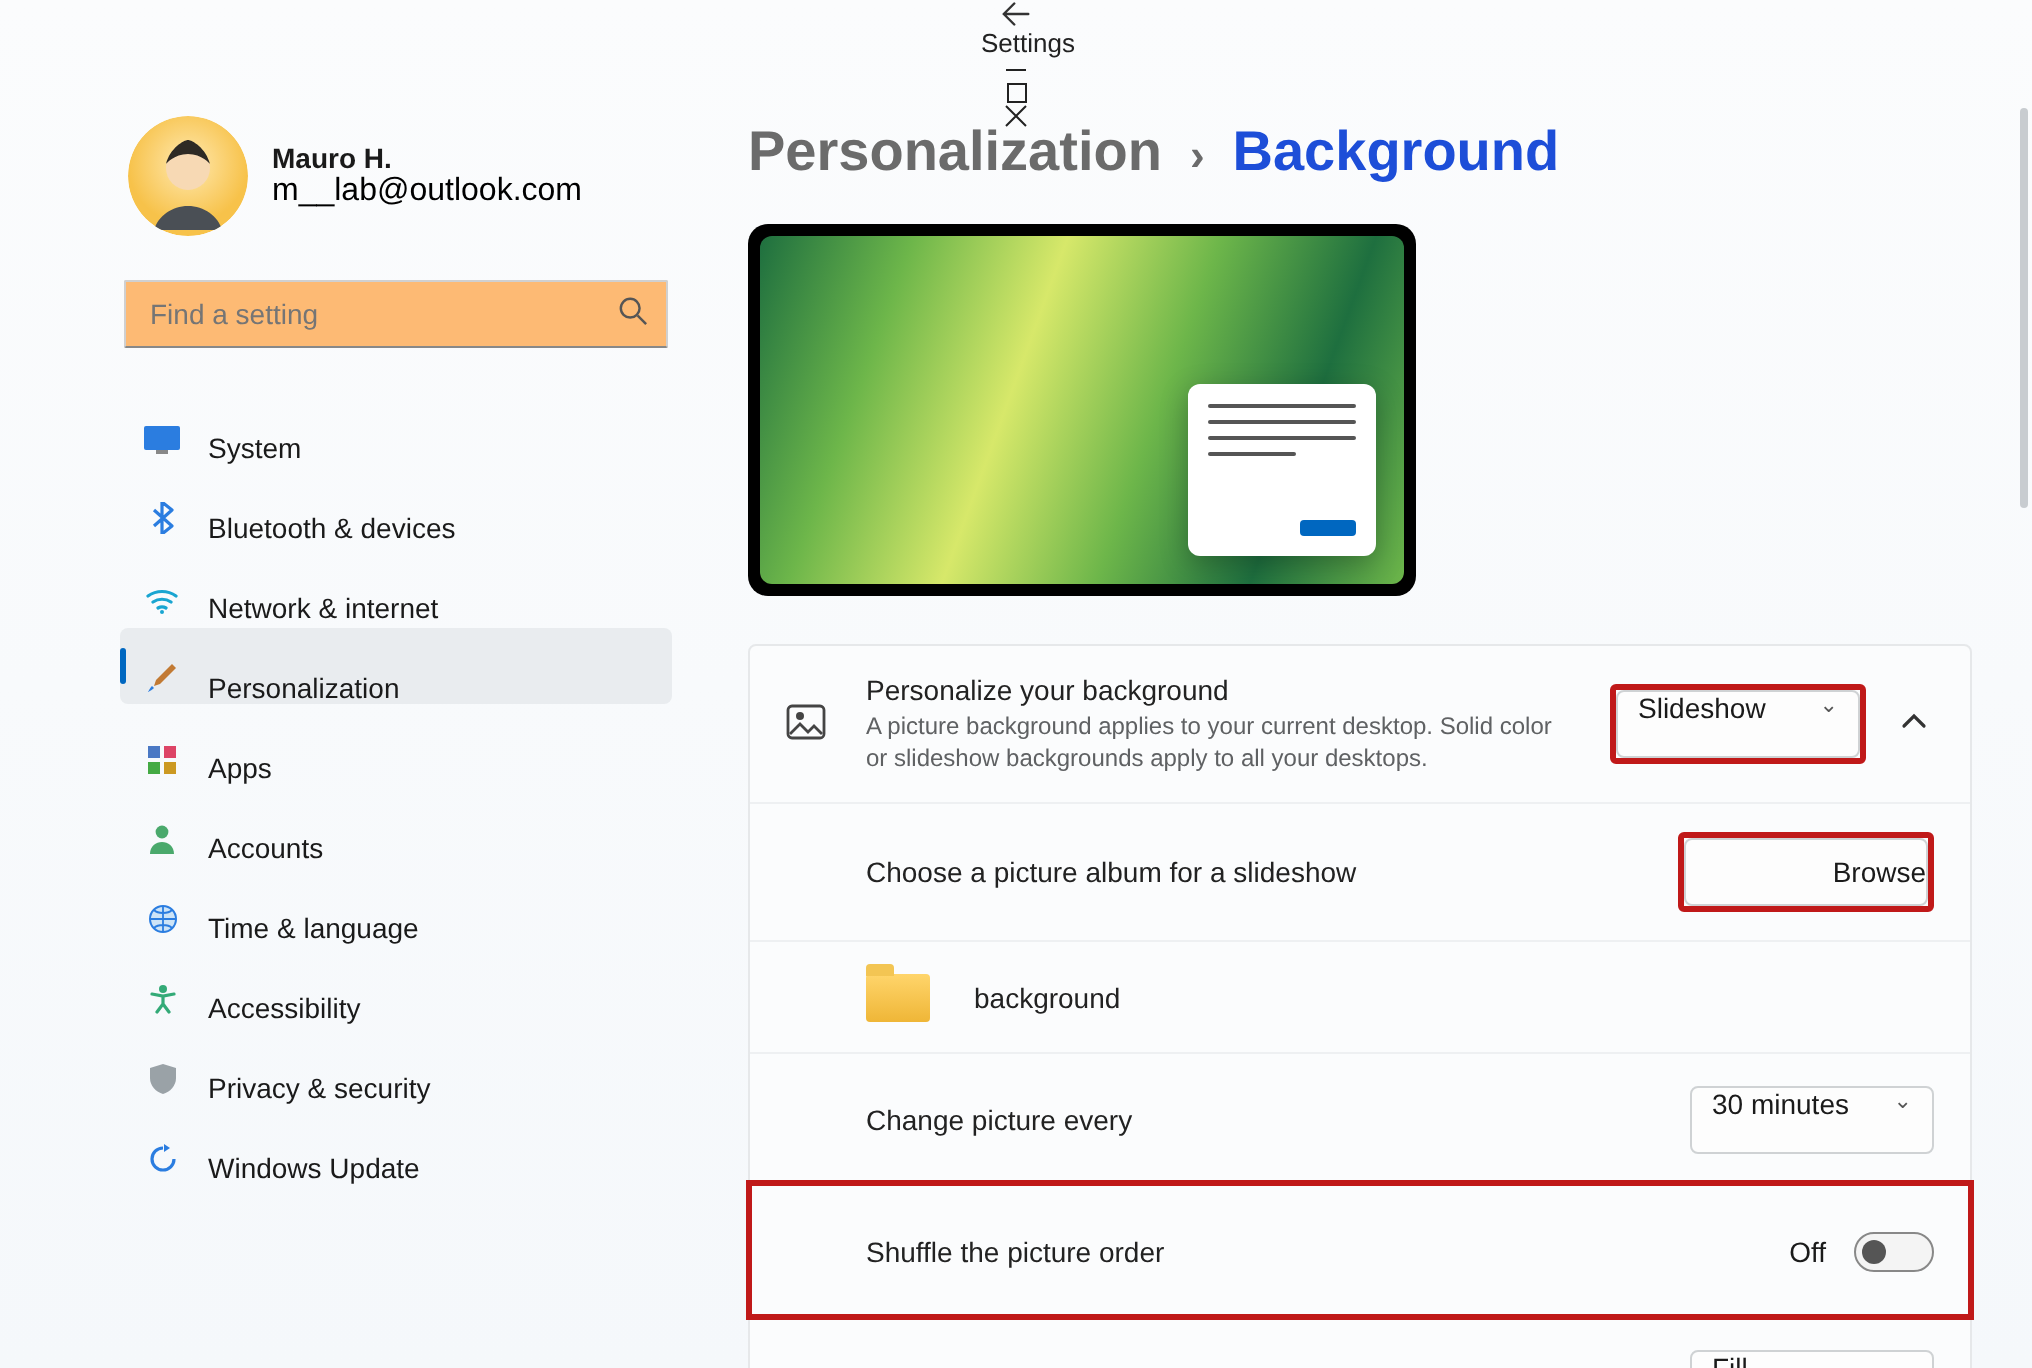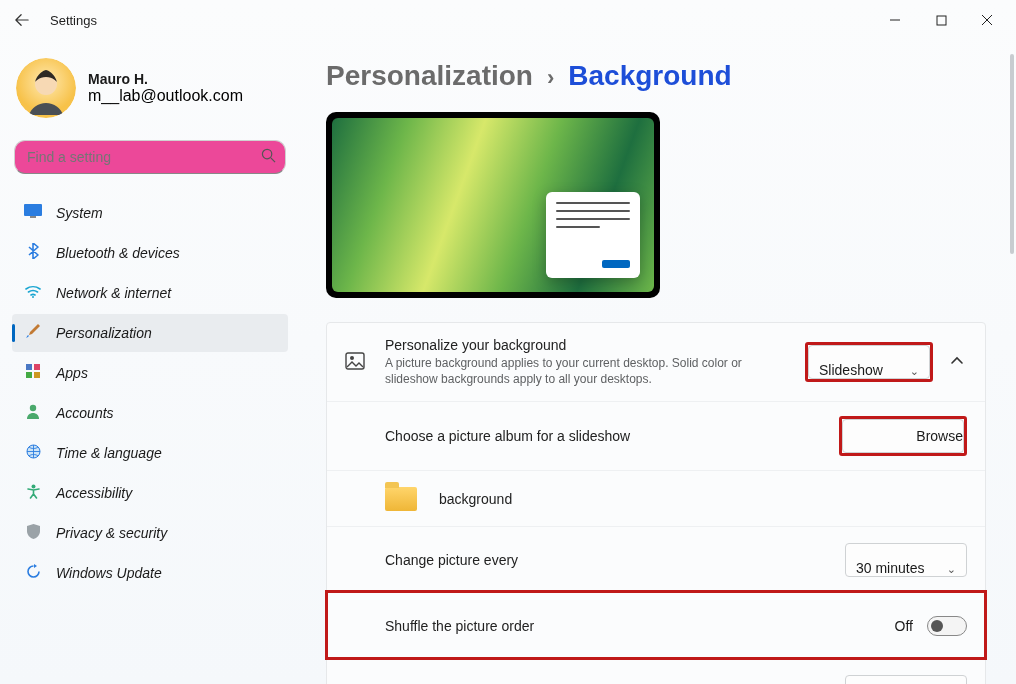--- a/index.html
+++ b/index.html
@@ -11,40 +11,42 @@
     overflow: hidden;
     color: #1a1a1a;
     font-size: 14px;
   }
   
   .titlebar {
     display: flex;
     align-items: center;
     height: 40px;
     padding: 0 6px;
+    flex-direction: column;
   }
   .tb-back {
     width: 32px; height: 32px;
     display: flex; align-items: center; justify-content: center;
     border-radius: 4px;
   }
   .tb-title { margin-left: 12px; font-size: 13px; color: #222; }
   .tb-spacer { flex: 1; }
   .tb-btn {
     width: 46px; height: 32px;
     display: flex; align-items: center; justify-content: center;
   }
 
   
   .layout { display: flex; height: calc(684px - 40px); }
   .sidebar {
     width: 300px;
     padding: 12px 12px 0 12px;
     display: flex; flex-direction: column;
     gap: 8px;
+    margin-left: 48px;
   }
 
   
   .account {
     display: flex; align-items: center; gap: 12px;
     padding: 6px 4px 10px 4px;
   }
   .avatar {
     width: 60px; height: 60px; border-radius: 50%;
     overflow: hidden;
@@ -56,39 +58,38 @@
   
   .search {
     position: relative;
     margin: 4px 2px 8px 2px;
   }
   .search input {
     width: 100%; height: 34px;
     padding: 0 24px 0 12px;
     border: 1px solid #d0d0d0;
     border-bottom: 1px solid #888;
-    border-radius: 11px;
-    background: #ec4899;
+    border-radius: 1px;
+    background: #fdba74;
     font-size: 14px;
     outline: none;
   }
   .search .sicon {
     position: absolute; right: 10px; top: 50%; transform: translateY(-50%);
     color: #555;
   }
 
   
   .nav { display: flex; flex-direction: column; gap: 2px; margin-top: 4px; }
   .nav-item {
-    display: flex; align-items: center; gap: 14px;
+    display: flex; align-items: flex-end; gap: 14px;
     height: 38px; padding: 0 12px;
     border-radius: 4px;
     cursor: default;
     font-size: 14px;
-    font-style: italic;
   }
   .nav-item.active {
     background: #e9ecef;
     position: relative;
   }
   .nav-item.active::before {
     content: "";
     position: absolute; left: 0; top: 10px; bottom: 10px;
     width: 3px; background: #0067c0; border-radius: 2px;
   }
@@ -154,21 +155,21 @@
   .row .icon-cell { width: 22px; color: #333; }
   .row .main-cell { flex: 1; }
   .row .title { font-size: 14px; color: #222; }
   .row .desc  { font-size: 12px; color: #5f6163; line-height: 1.35; margin-top: 2px; max-width: 430px;}
   .row .ctrl-cell { display: flex; align-items: center; gap: 14px; }
 
   .dropdown {
     min-width: 122px; height: 34px;
     border: 1px solid #cfd2d4; border-radius: 4px;
     background: #fdfdfd;
-    display: flex; align-items: flex-end; justify-content: space-between;
+    display: flex; align-items: flex-start; justify-content: space-between;
     padding: 0 10px; font-size: 14px; gap: 10px;
     cursor: default;
   }
   .chev { font-size: 11px; color: #555; }
 
   .btn {
     min-width: 122px; height: 34px;
     border: 1px solid #cfd2d4; border-radius: 4px;
     background: #fdfdfd;
     display: flex; align-items: center; justify-content: flex-end;

